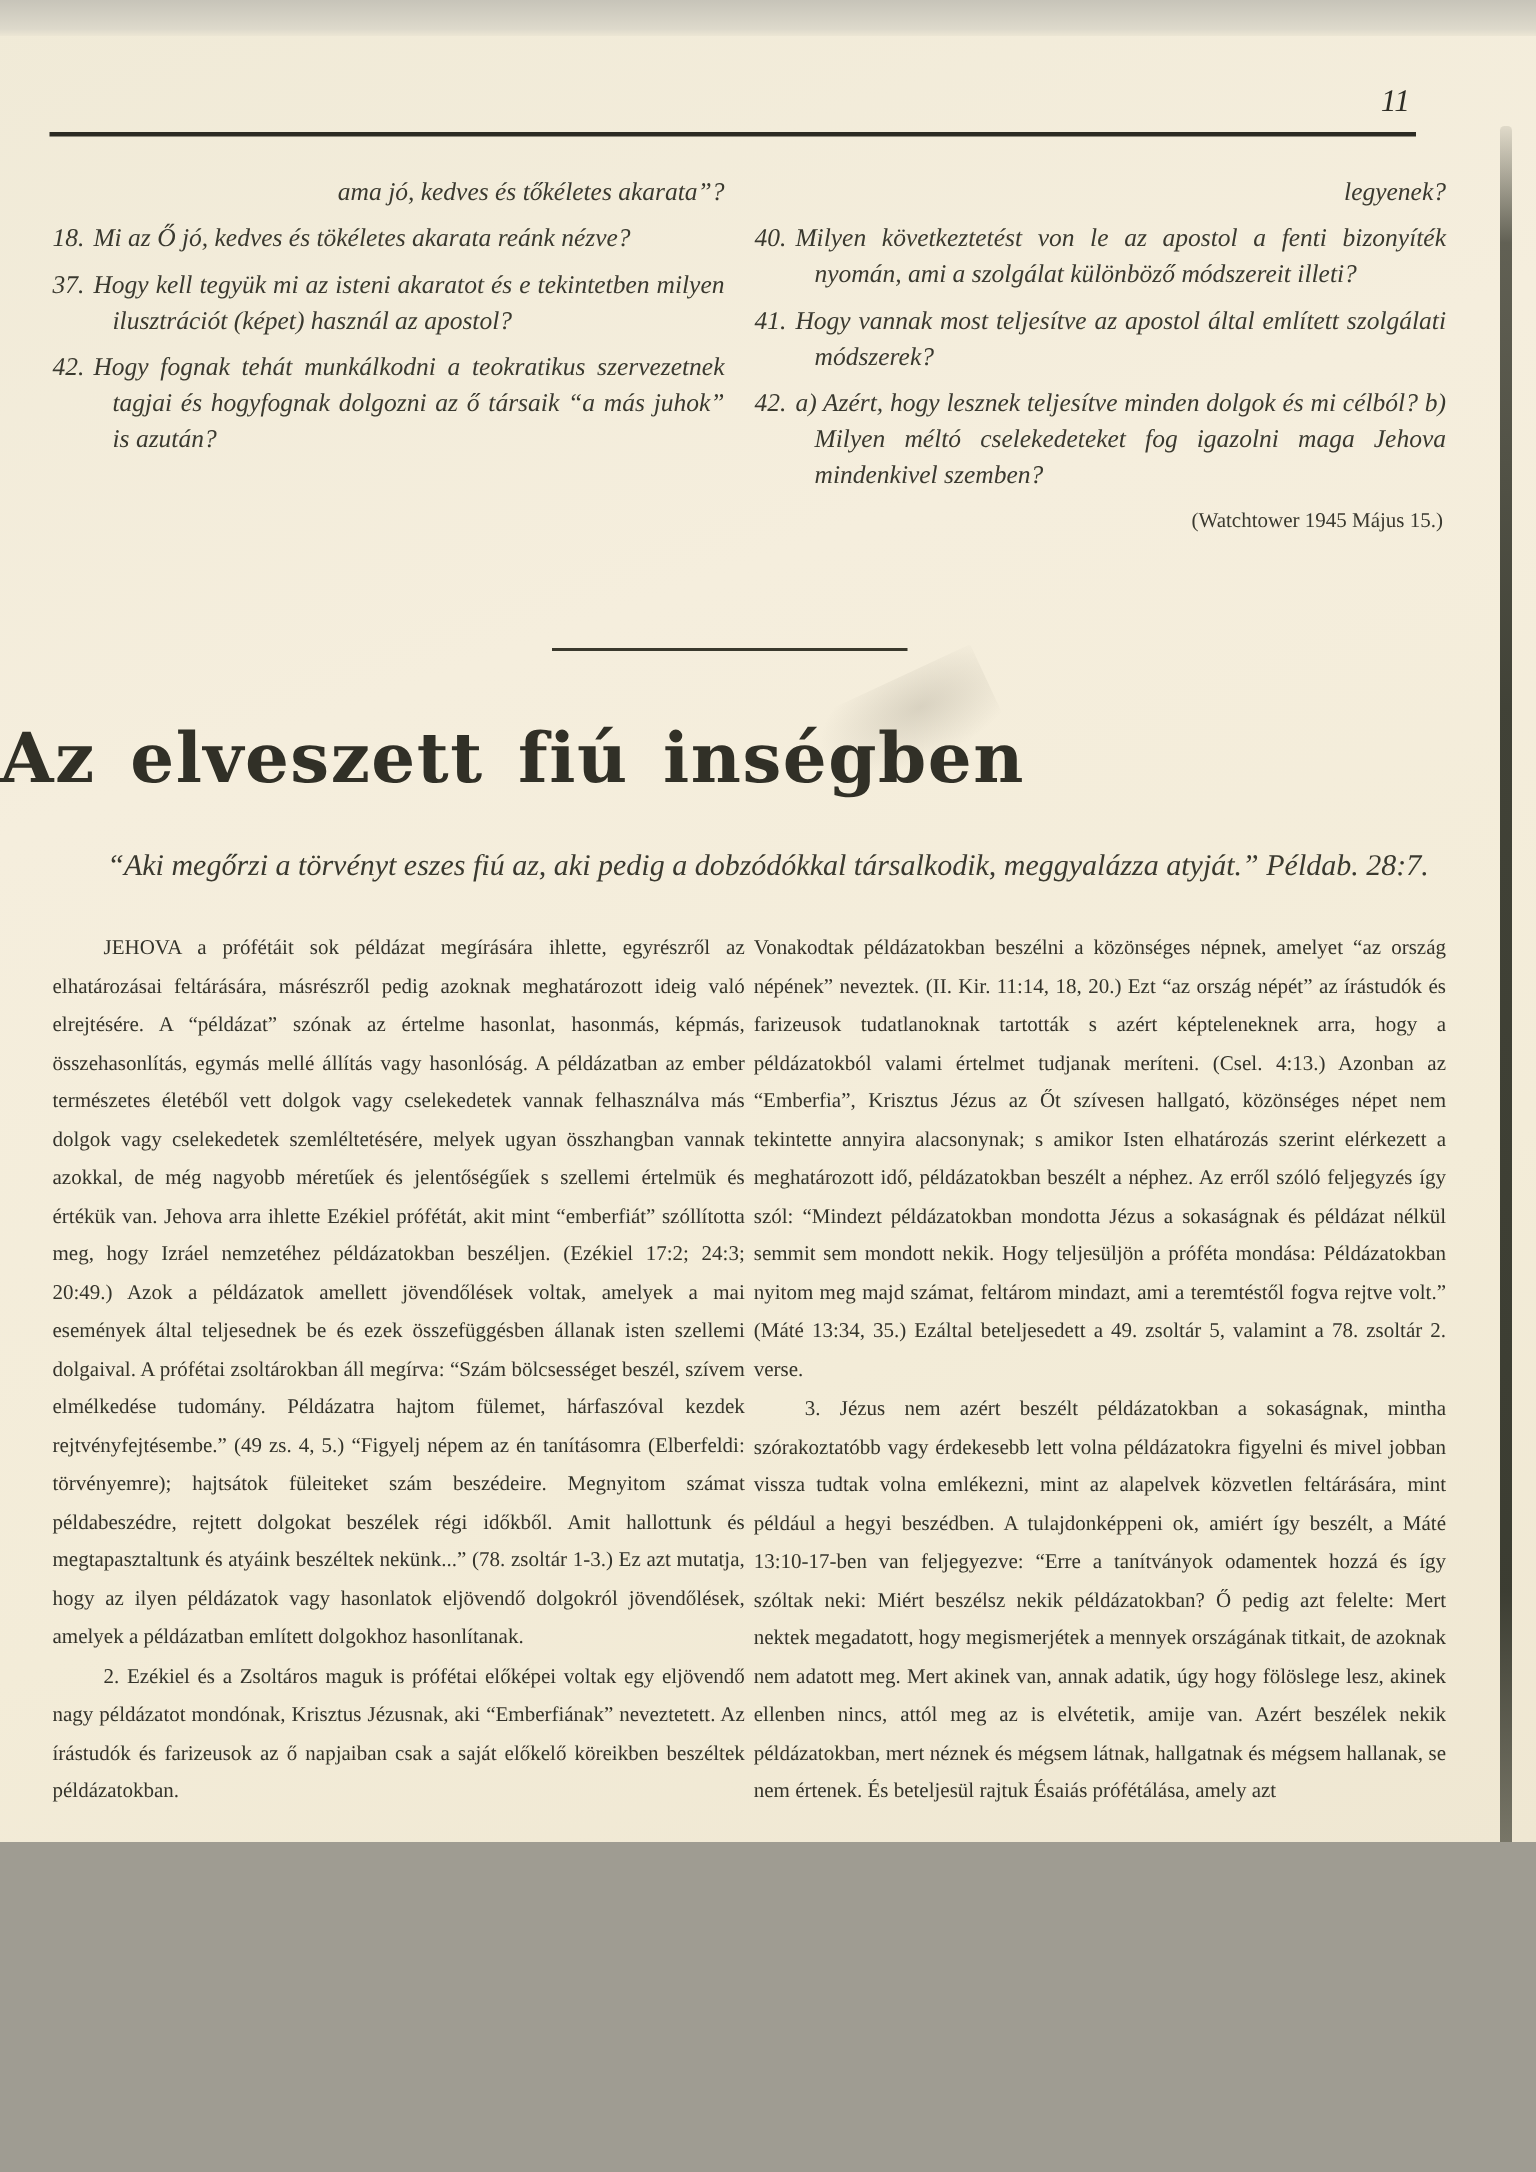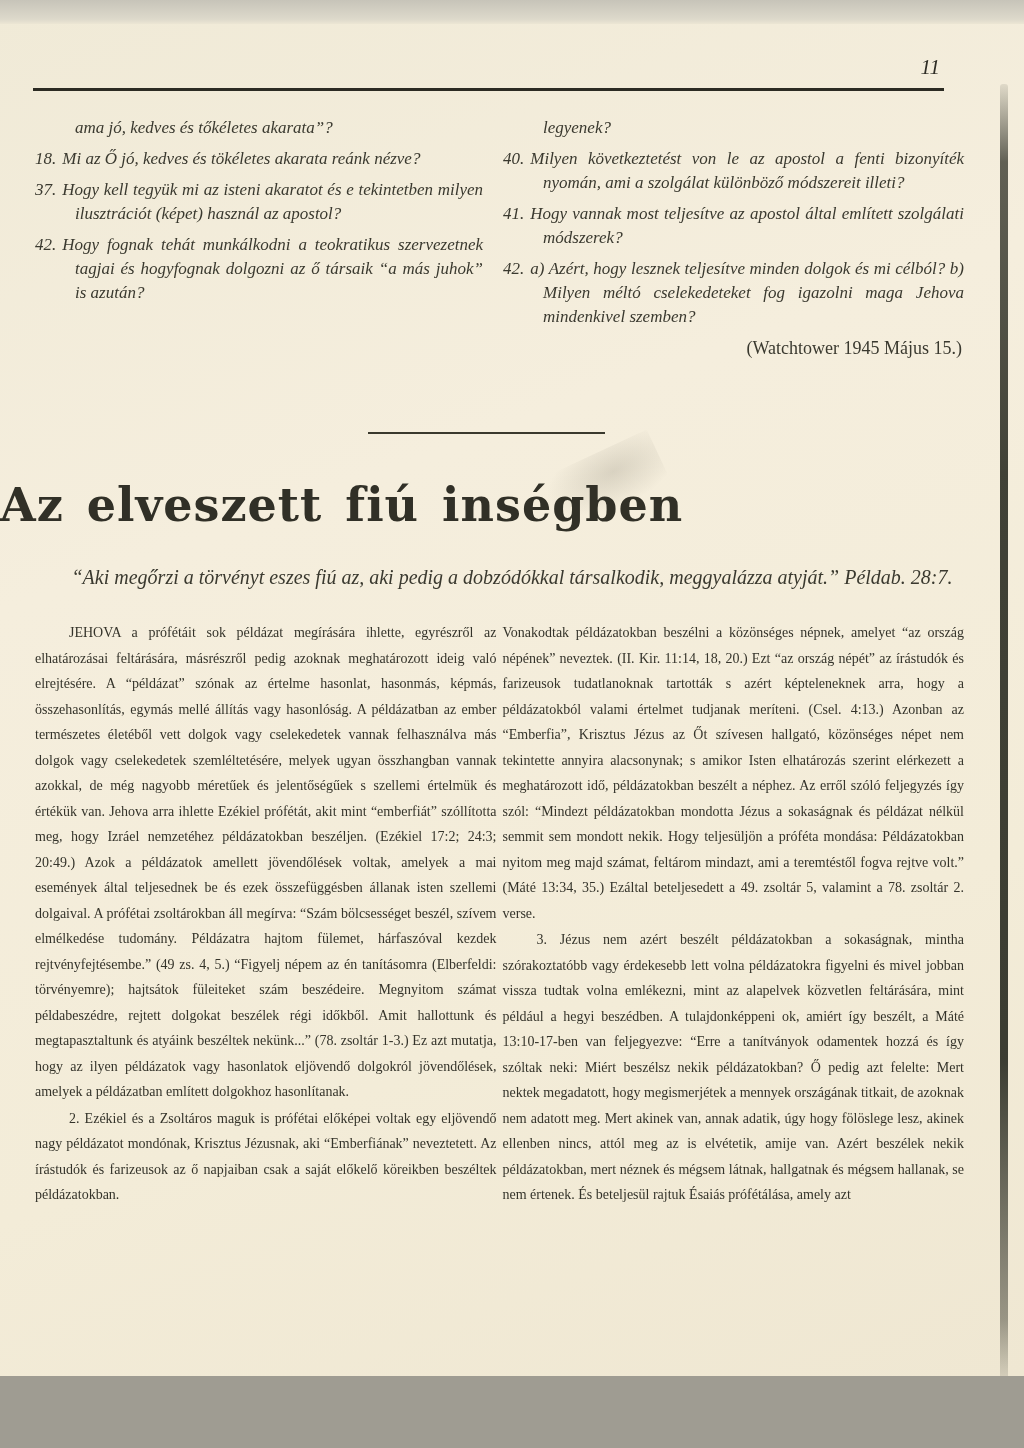--- a/index.html
+++ b/index.html
@@ -1,18 +1,18 @@
 <!DOCTYPE html>
 <html><head>
 <meta charset="utf-8">
 <style>
   html,body { margin:0; padding:0; background:#9f9c92; }
   .page {
     position:relative;
-    width:1024px; height:1376px;
+    width:1024px; height:1228px;
     margin:0 auto;
     background: linear-gradient(160deg, #f0ead7 0%, #f5eedd 35%, #f3ecd8 70%, #efe7d2 100%);
     color:#35342b;
     font-family:"Liberation Serif", serif;
     overflow:hidden;
   }
   .scan-top-band {
     position:absolute; top:0; left:0; right:0; height:24px;
     background: linear-gradient(#c7c4b9, #ddd9cb 80%, #ece6d4);
   }
@@ -36,24 +36,24 @@
   .top-rule {
     position:absolute; top:88px; left:33px; right:80px; height:3px;
     background:#2c2b23;
   }
   
   .questions {
     position:absolute; top:116px; left:35px; width:929px;
     display:grid; grid-template-columns: 448px 1fr; column-gap:20px;
     font-style:italic; font-size:17px; line-height:24px; color:#3a392f;
   }
-  .q-cont { padding-left:40px; margin-bottom:7px; }
+  .q-cont { padding-left:40px; margin-bottom:7px;text-align:right; }
   .q-item { padding-left:40px; text-indent:-40px; margin-bottom:7px; text-align:justify; }
   .q-num { padding-right:6px; }
-  .attribution { font-style:normal; text-align:right; margin-top:4px; font-size:18px; padding-right:2px; }
+  .attribution { font-style:normal; text-align:right; margin-top:4px; font-size:14px; padding-right:2px; }
   
   .section-divider {
     position:absolute; top:432px; left:368px; width:237px; height:2px;
     background:#3a392d;
   }
   .article-title {
     position:absolute; top:478px; left:0; width:100%;
     text-align:left;
     font-family:"DejaVu Serif", serif;
     font-weight:bold; font-size:46px; letter-spacing:1px; word-spacing:6px;

